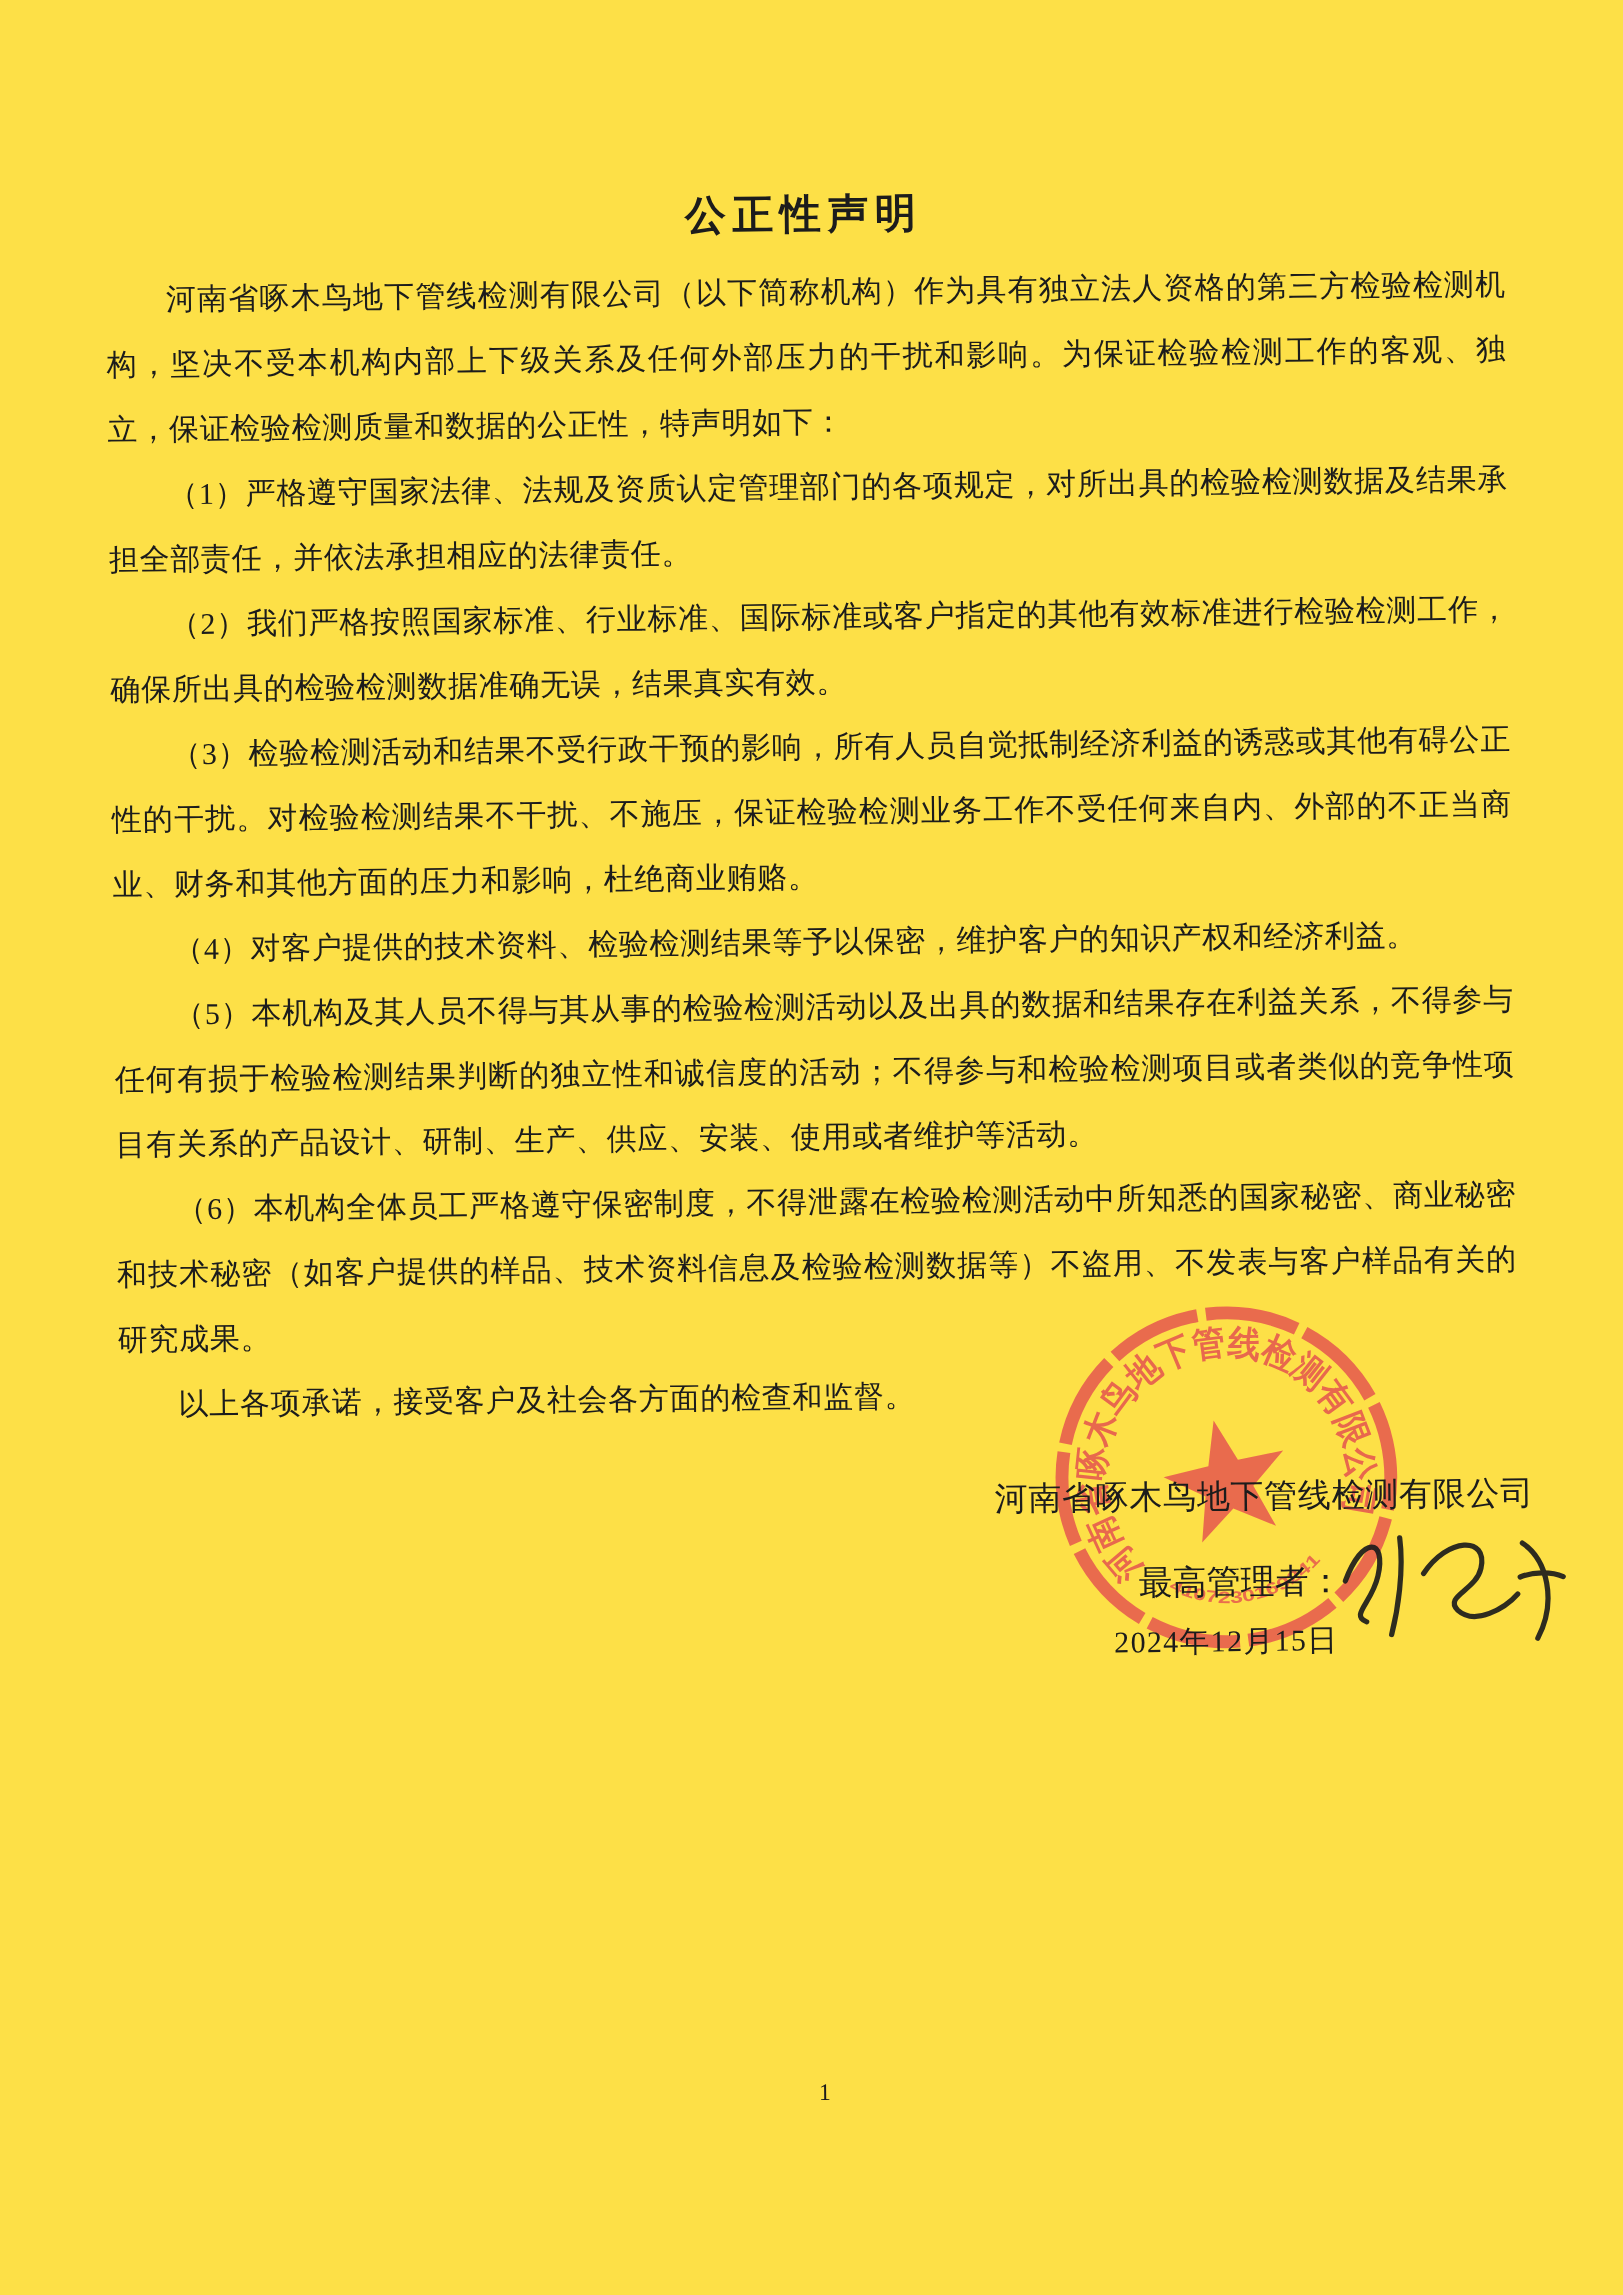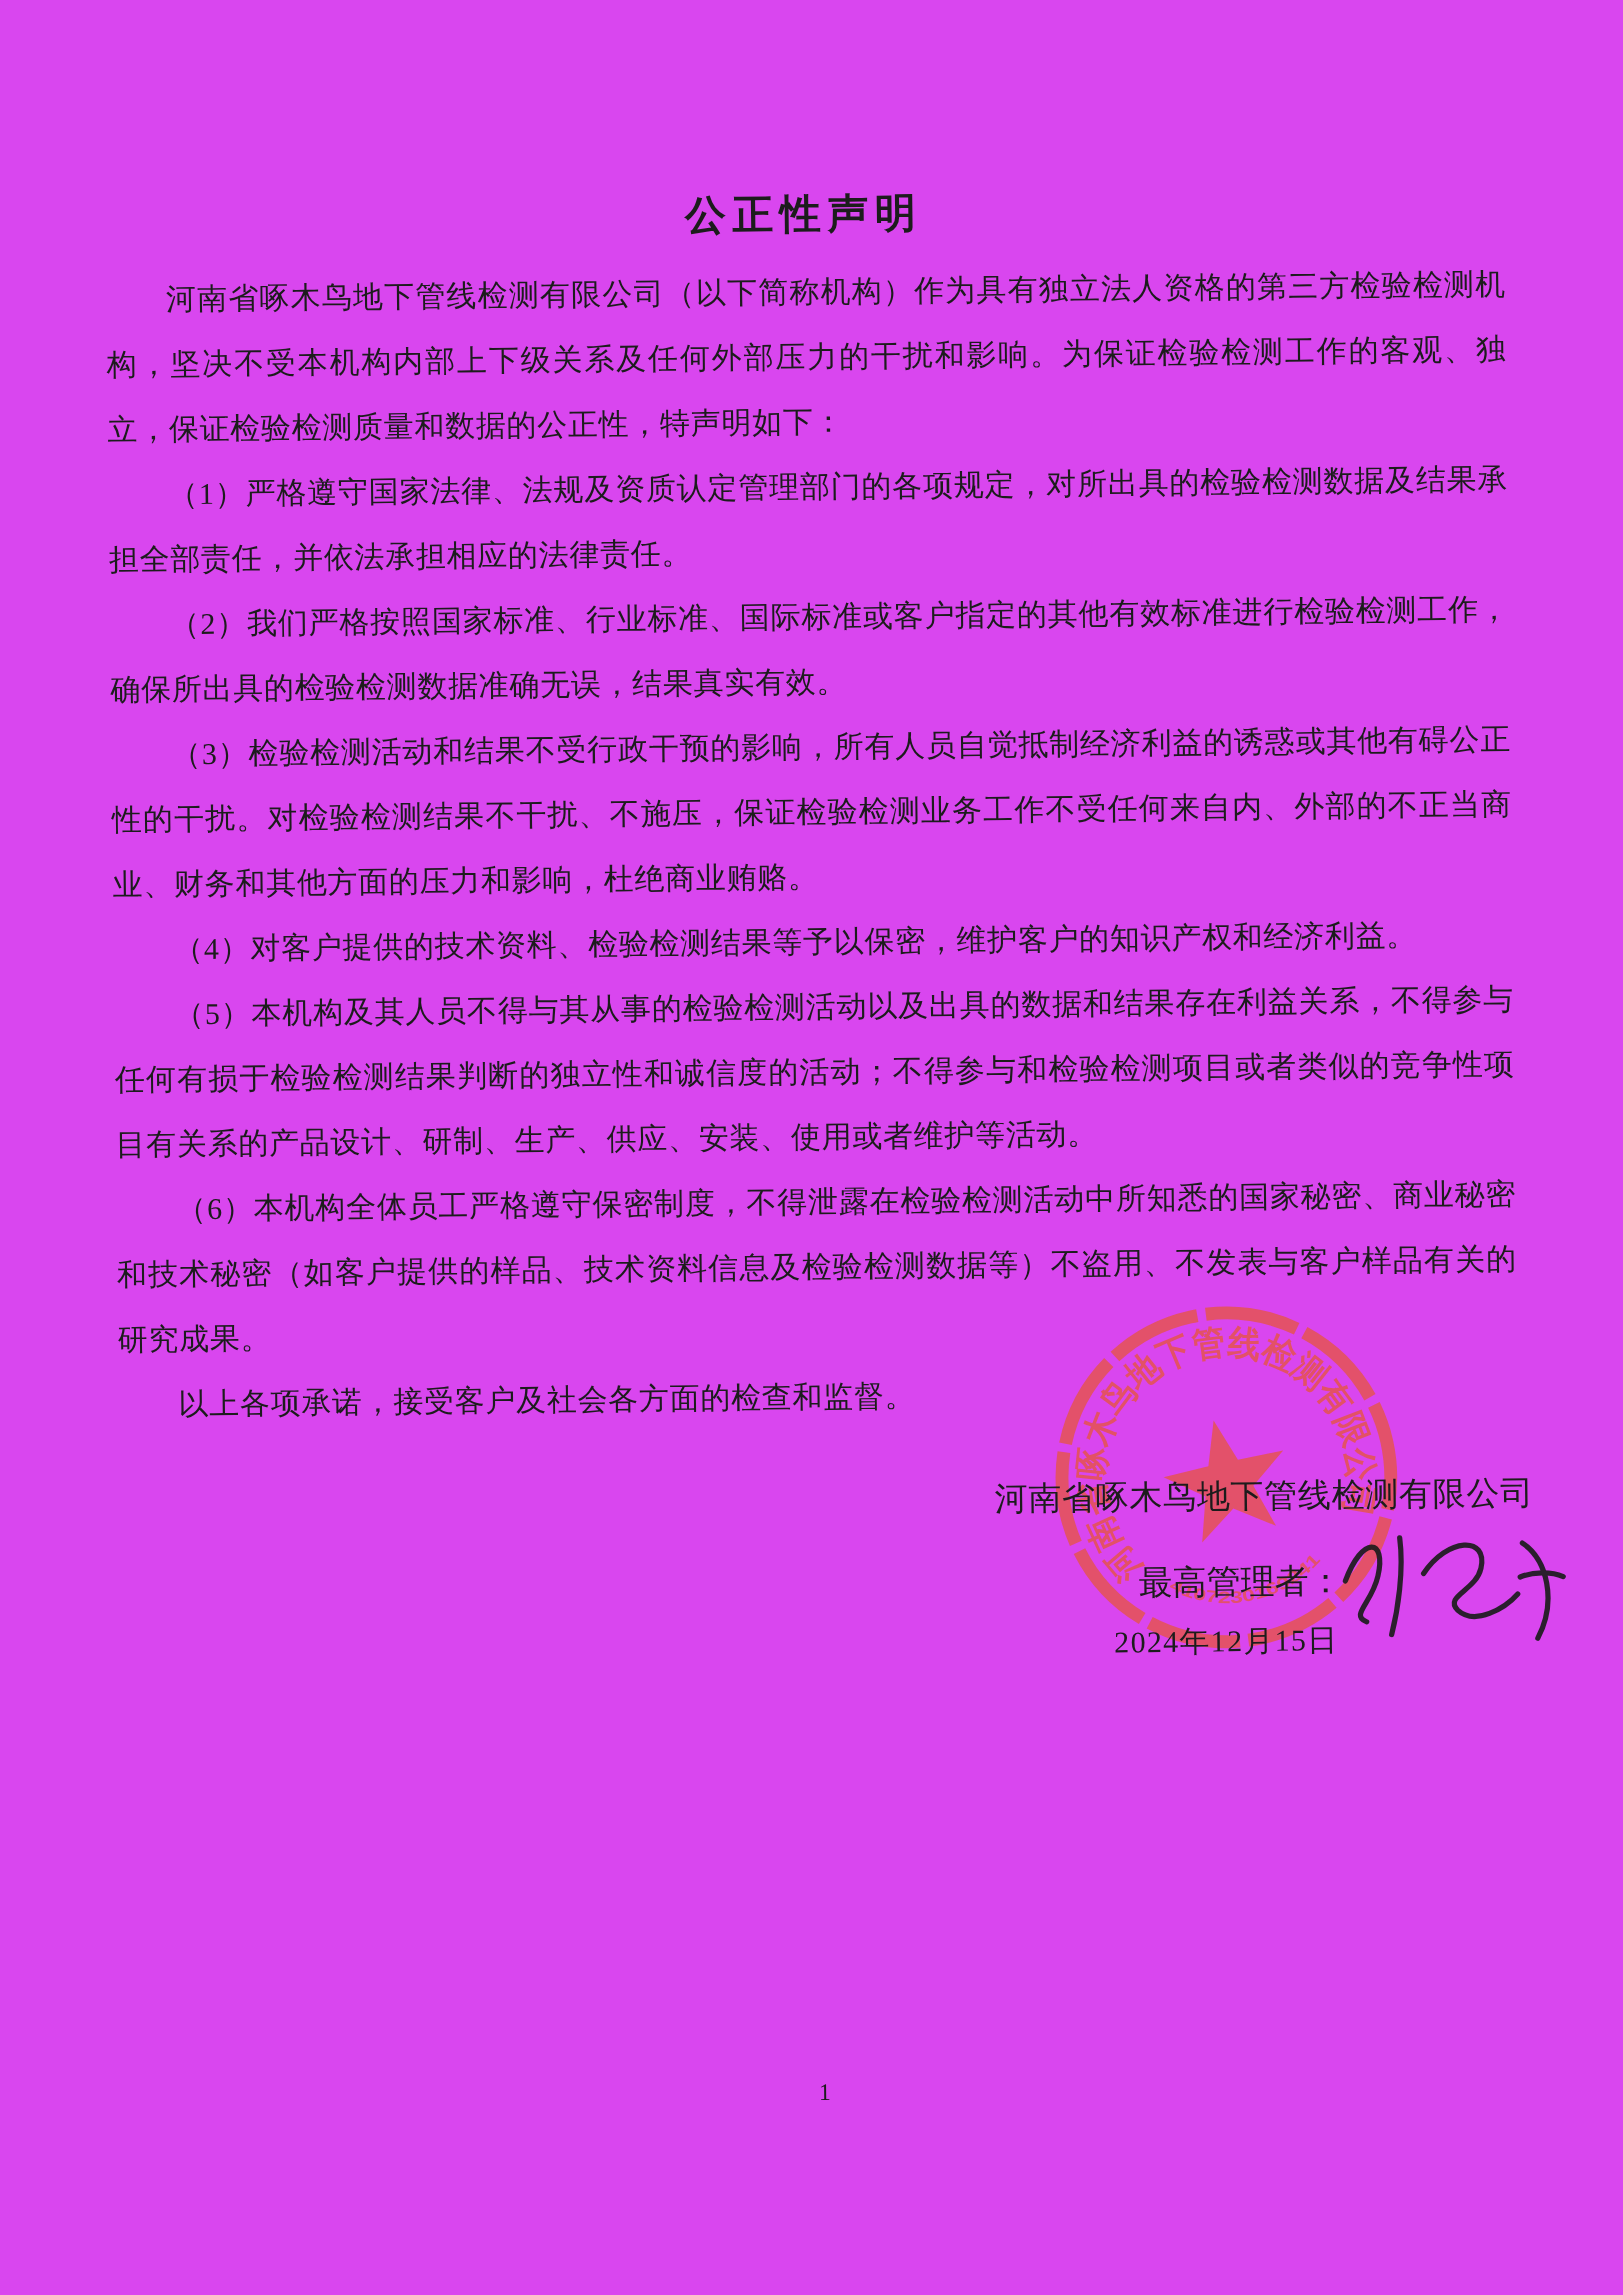--- a/index.html
+++ b/index.html
@@ -1,19 +1,19 @@
 <!DOCTYPE html>
 <html style="font-size:10.5px"><head>
 <meta charset="utf-8">
 <style>
   html,body{margin:0;padding:0;background:#ffffff;}
   .page{
     position:relative;
     width:1623px;height:2295px;
-    background:#d946ef;
+    background:#fde047;
     overflow:hidden;
     font-family:"Liberation Serif","DejaVu Serif",serif;
     color:#1c1c1c;
   }
   .sheet{
     position:absolute;inset:0;
     transform:rotate(-0.65deg);
     transform-origin:50% 40%;
   }
   .doc-title{

